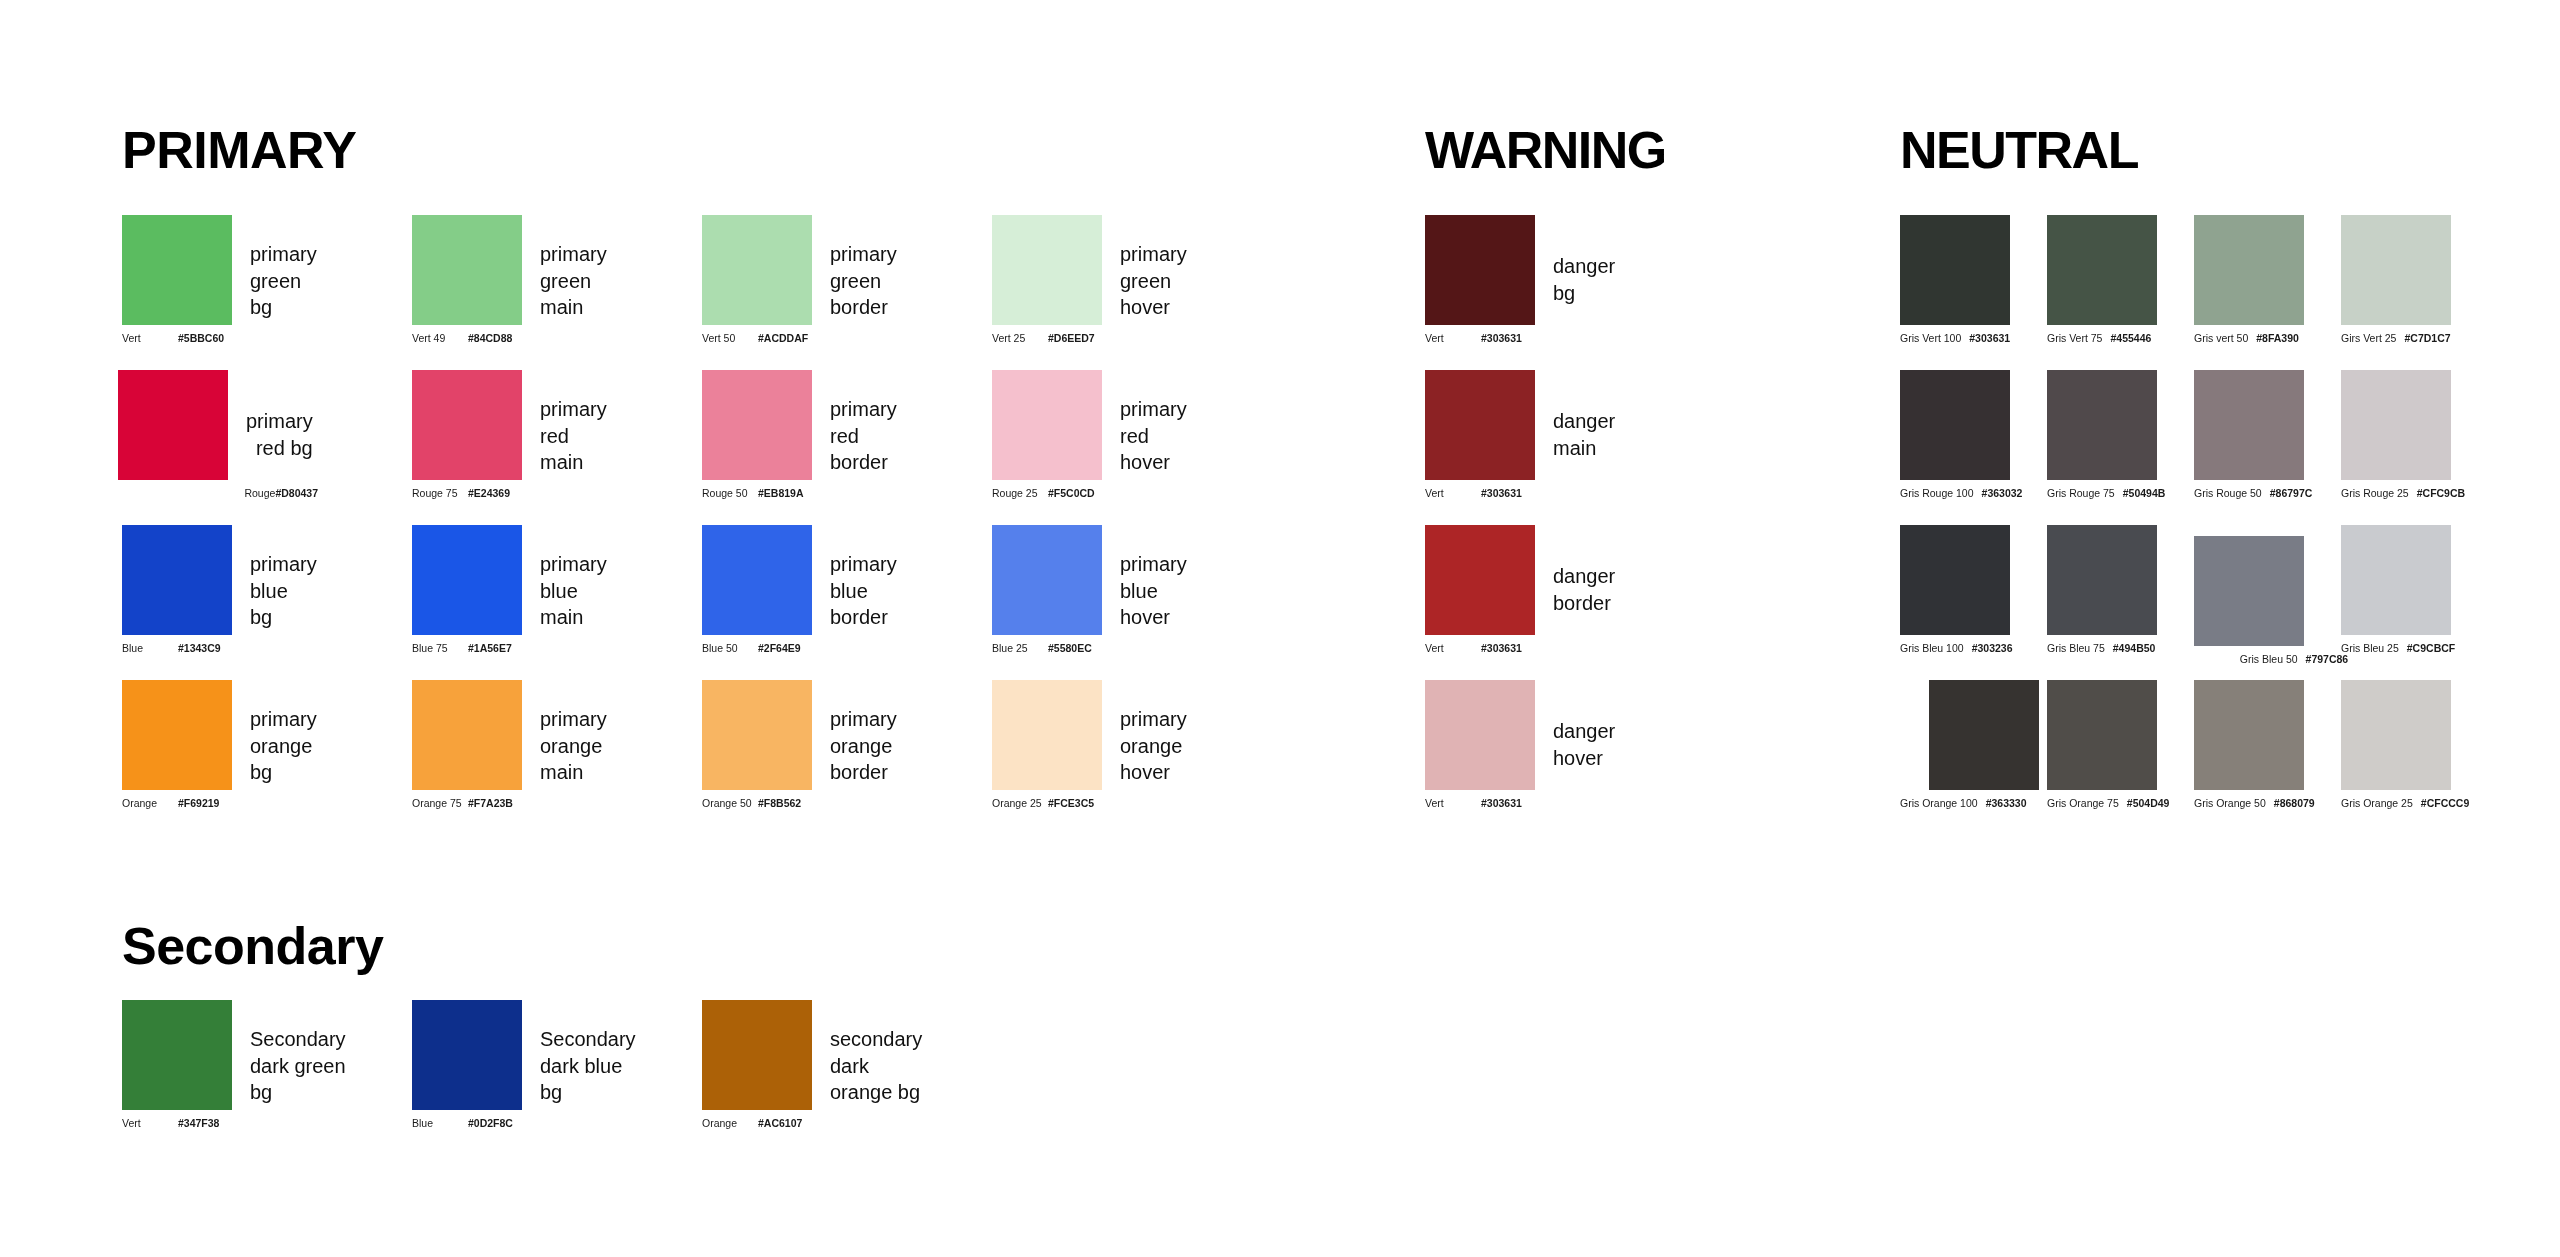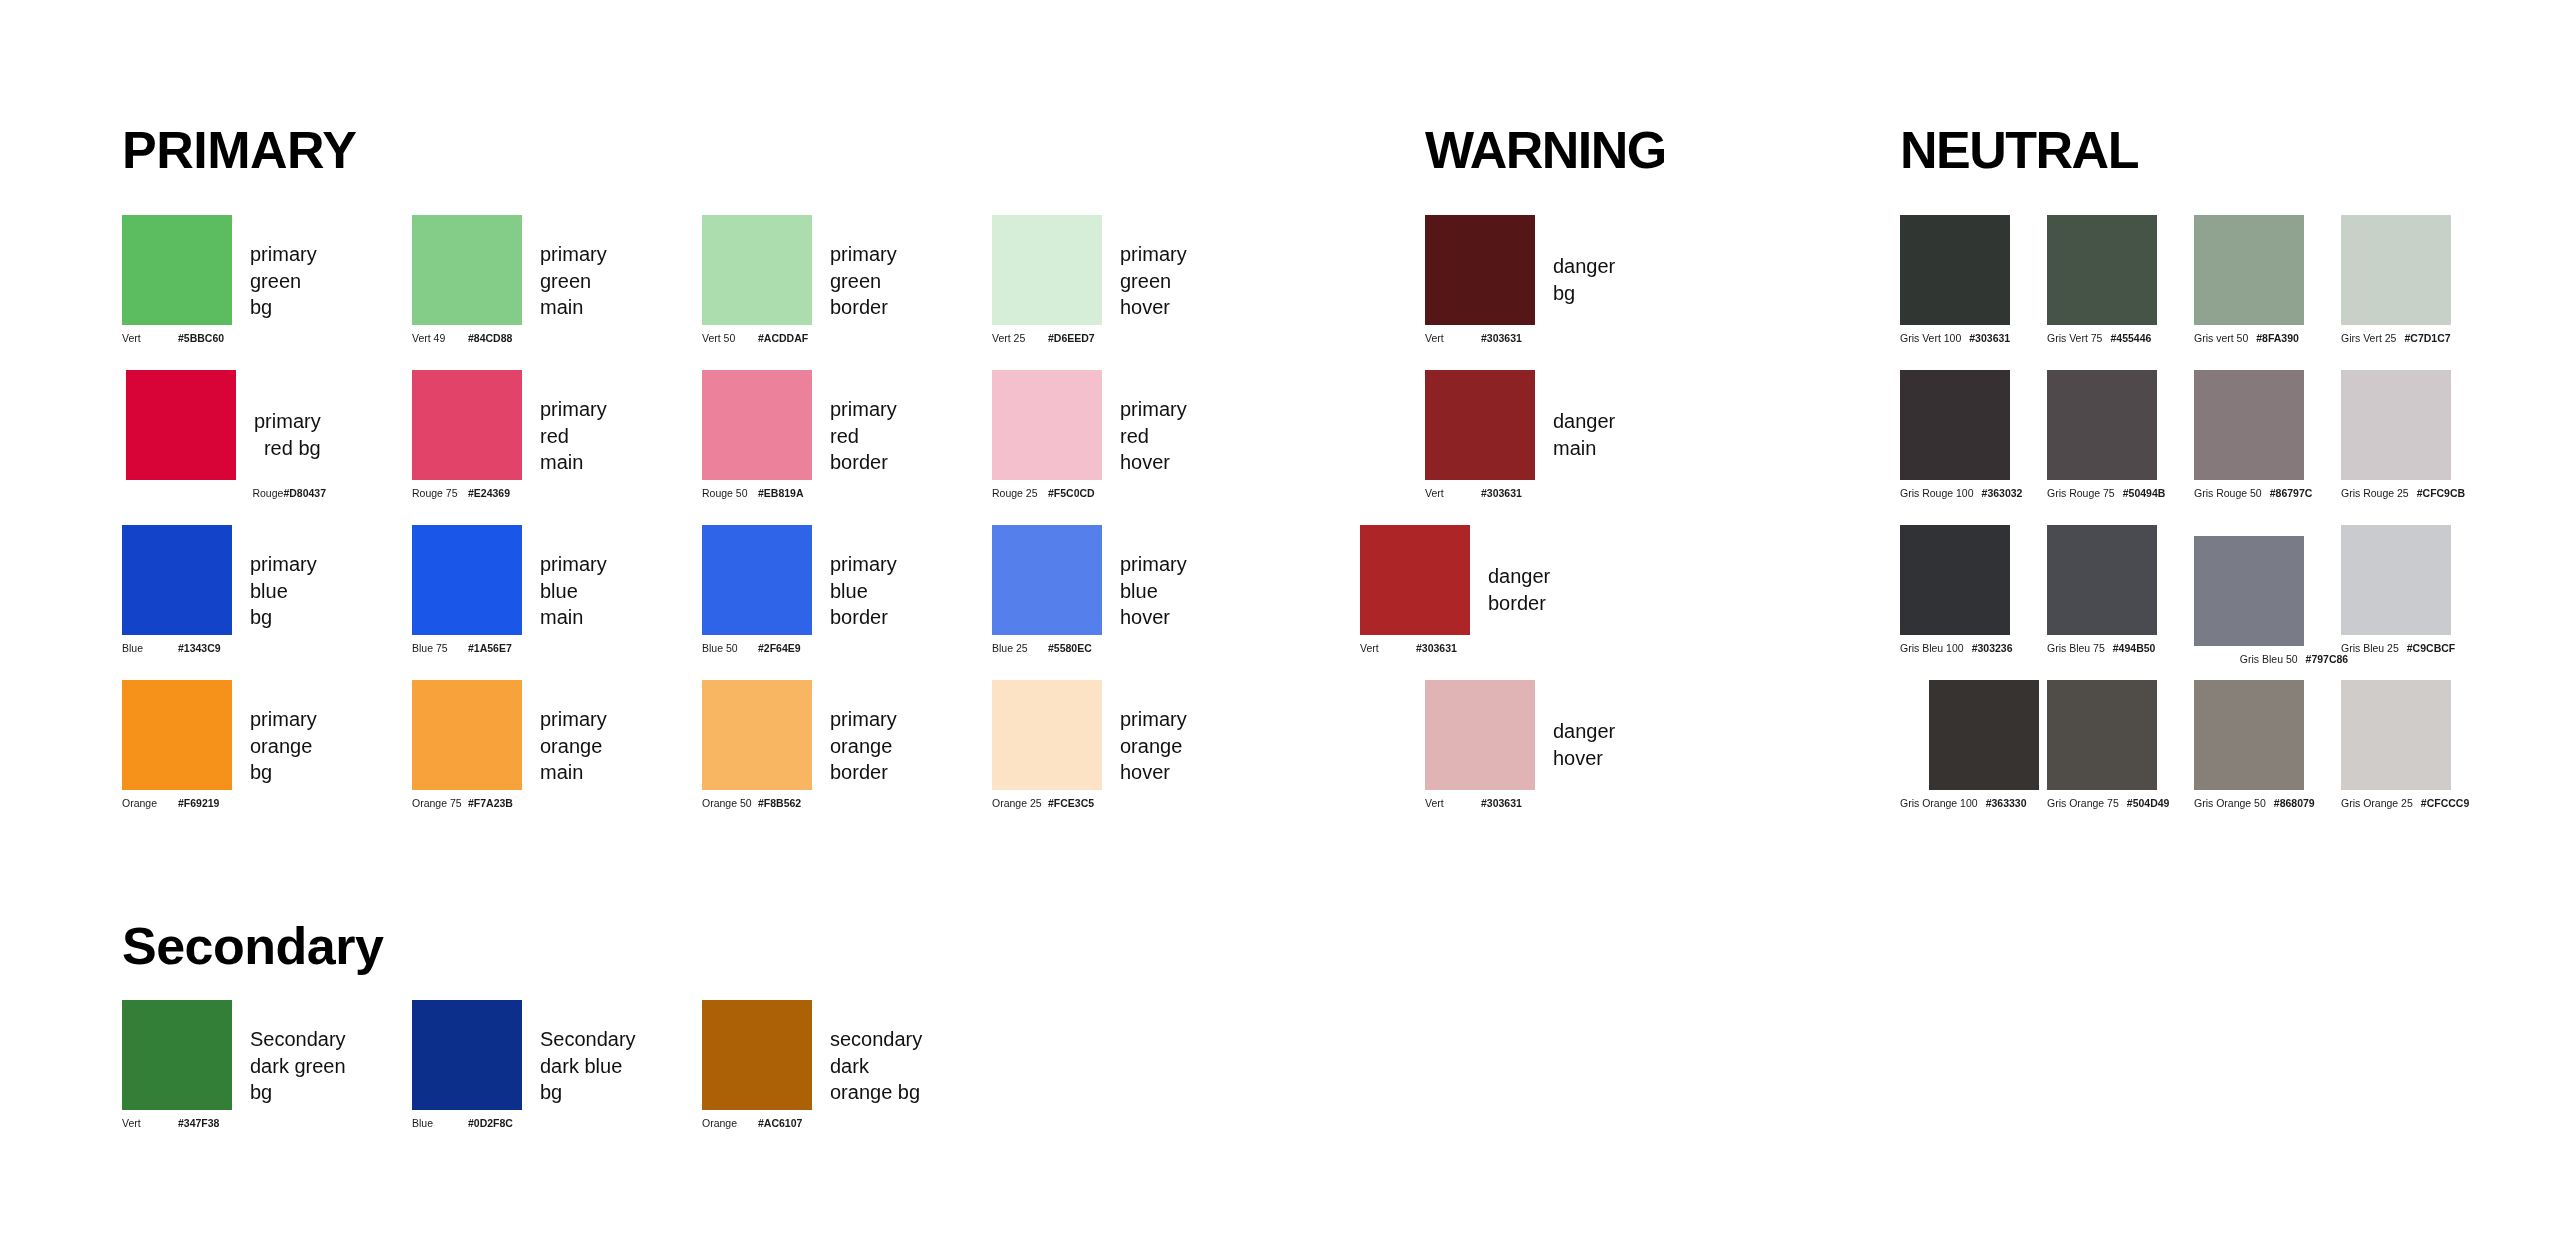--- a/index.html
+++ b/index.html
@@ -85,21 +85,21 @@
         <div class="chip-name two-line">primary green
 border</div>
         <div class="meta split"><span class="tone">Vert 50</span><span class="hex">#ACDDAF</span></div>
       </div>
       <div class="cell" style="left: 992px; top: 215px;">
         <div class="chip" style="background: rgb(214, 238, 215);"></div>
         <div class="chip-name two-line">primary green
 hover</div>
         <div class="meta split"><span class="tone">Vert 25</span><span class="hex">#D6EED7</span></div>
       </div>
-      <div class="cell" style="left: 126px; top: 370px; text-align: right;">
+      <div class="cell" style="left: 118px; top: 370px; text-align: right;">
         <div class="chip" style="background: rgb(216, 4, 55);"></div>
         <div class="chip-name one-line">primary red bg</div>
         <div class="meta split"><span class="tone">Rouge</span><span class="hex">#D80437</span></div>
       </div>
       <div class="cell" style="left: 412px; top: 370px;">
         <div class="chip" style="background: rgb(226, 67, 105);"></div>
         <div class="chip-name two-line">primary red
 main</div>
         <div class="meta split"><span class="tone">Rouge 75</span><span class="hex">#E24369</span></div>
       </div>
@@ -170,21 +170,21 @@
       <div class="cell" style="left: 1425px; top: 215px;">
         <div class="chip" style="background: rgb(84, 22, 23);"></div>
         <div class="chip-name one-line">danger bg</div>
         <div class="meta split"><span class="tone">Vert</span><span class="hex">#303631</span></div>
       </div>
       <div class="cell" style="left: 1425px; top: 370px;">
         <div class="chip" style="background: rgb(140, 34, 36);"></div>
         <div class="chip-name one-line">danger main</div>
         <div class="meta split"><span class="tone">Vert</span><span class="hex">#303631</span></div>
       </div>
-      <div class="cell" style="left: 1360px; top: 525px; text-decoration: underline;">
+      <div class="cell" style="left: 1425px; top: 525px; text-decoration: underline;">
         <div class="chip" style="background: rgb(173, 37, 38);"></div>
         <div class="chip-name one-line">danger border</div>
         <div class="meta split"><span class="tone">Vert</span><span class="hex">#303631</span></div>
       </div>
       <div class="cell" style="left: 1425px; top: 680px;">
         <div class="chip" style="background: rgb(224, 179, 180);"></div>
         <div class="chip-name one-line">danger hover</div>
         <div class="meta split"><span class="tone">Vert</span><span class="hex">#303631</span></div>
       </div>
     </div>

